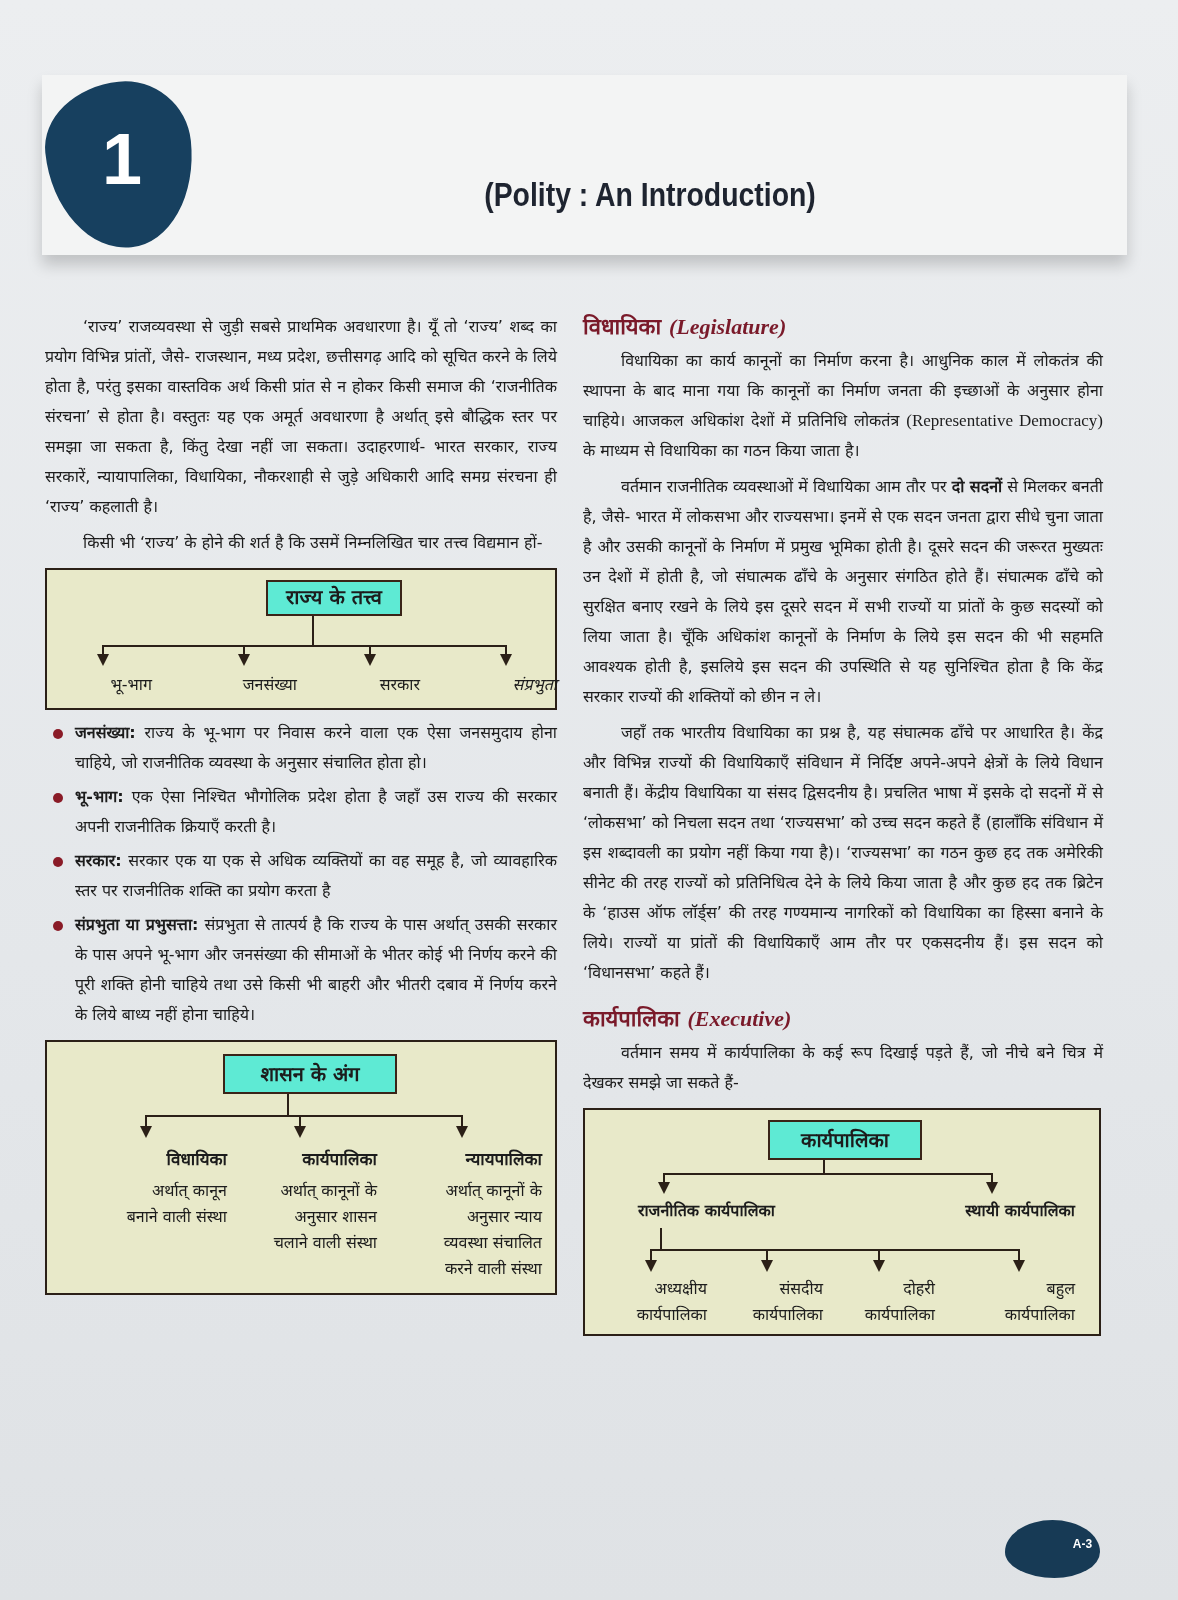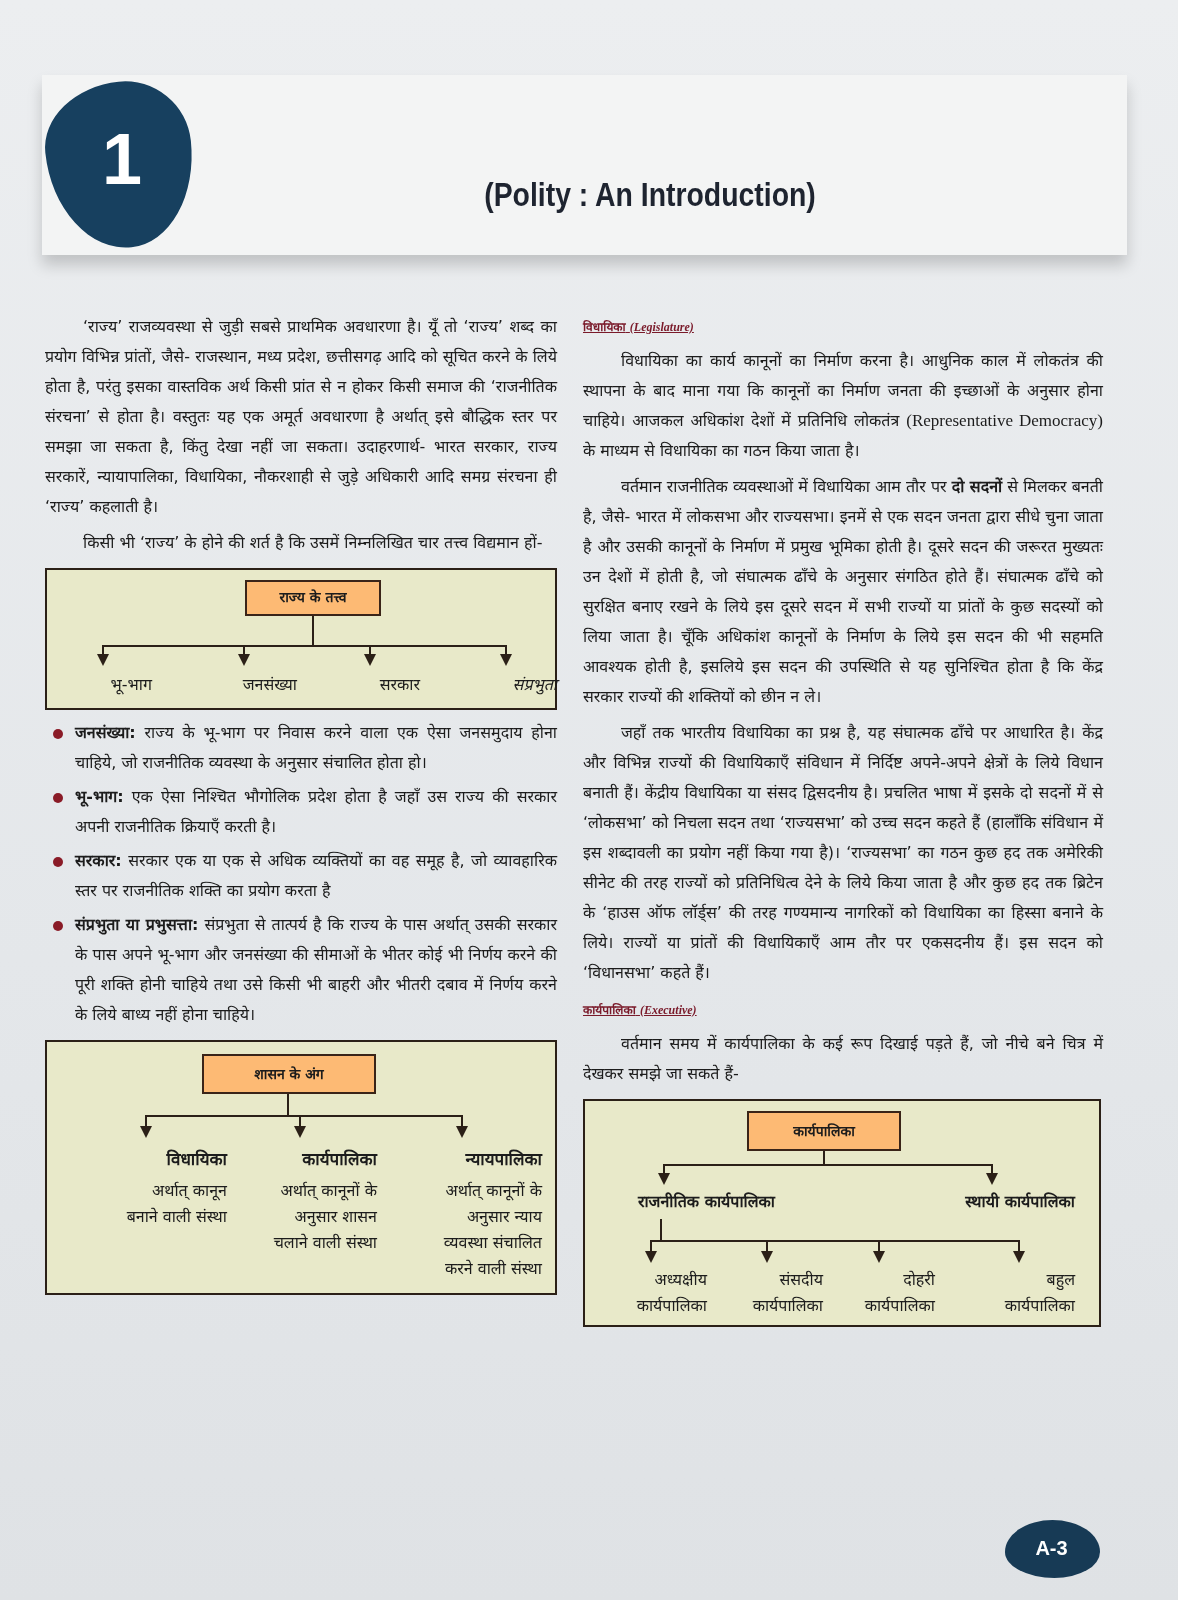--- a/index.html
+++ b/index.html
@@ -40,59 +40,60 @@
     font-family:"Liberation Sans", sans-serif; font-weight:bold;
     font-size:33px; color:#1e2430; transform:scaleX(0.86);
   }
   
   .col { position:absolute; font-size:16px; line-height:30px; }
   .col-left { left:45px; top:312px; width:512px; }
   .col-right { left:583px; top:312px; width:520px; }
   p { margin:0; text-align:justify; }
   .indent { text-indent:38px; }
   .sec-head {
-    color:#7a1a2a; font-weight:bold; font-size:12px; margin:0 0 4px 0;text-decoration:underline;
+    color:#7a1a2a; font-weight:bold; font-size:22px; margin:0 0 4px 0;
   }
   .sec-head .en { font-family:"Liberation Serif", serif; font-style:italic; }
   .sec-head-sans { color:#7a1a2a; font-weight:bold; font-size:18px; margin:14px 0 10px 0; }
   .sec-head-sans .en { font-family:"Liberation Sans", sans-serif; }
   .en-serif { font-family:"Liberation Serif", serif; font-size:17px; }
   b { font-weight:bold; }
   .bullet { position:relative; padding-left:30px; margin-top:4px; text-align:justify; }
   .bullet .dot {
     position:absolute; left:8px; top:11px; width:10px; height:10px;
     border-radius:50%; background:#8a1b27;
   }
   
   .diagram {
     position:relative; background:#e8e9c9;
     border:2px solid #2b2017; box-sizing:border-box; margin:10px 0 8px 0;
   }
   .root-box {
-    position:absolute; background:#fdba74; border:2px solid #3a2418;
-    text-align:center; font-weight:bold; font-size:14px; line-height:30px;
+    position:absolute; background:#5eead4; border:2px solid #3a2418;
+    text-align:center; font-weight:bold; font-size:20px; line-height:30px;
     box-sizing:border-box;
+    margin-left:21px;
   }
   .line { position:absolute; background:#2b2017; }
   .arrow {
     position:absolute; width:0; height:0;
     border-left:6px solid transparent; border-right:6px solid transparent;
     border-top:12px solid #2b2017;
   }
   .node {
     position:absolute; text-align:right; font-size:16px; line-height:26px;
   }
   .node .nh { font-weight:bold; font-size:17px; }
   .page-badge {
     position:absolute; left:1005px; top:1520px; width:95px; height:58px;
     background:#173a55; border-radius:50% 50% 48% 52% / 55% 55% 45% 45%;
   }
   .page-num {
-    position:absolute; left:1004px; top:1537px; width:95px; text-align:center;
-    color:#fff; font-family:"Liberation Sans", sans-serif; font-weight:bold; font-size:20px;
+    position:absolute; left:1035px; top:1537px; width:95px; text-align:center;
+    color:#fff; font-family:"Liberation Sans", sans-serif; font-weight:bold; font-size:12px;
   }
 </style>
 </head>
 <body>
 
 <div class="page">
 
   <div class="header-band"></div>
   <div class="chapter-blob"></div>
   <div class="chapter-num">1</div>
@@ -172,21 +173,21 @@
 
   <div class="col col-right">
     <div class="sec-head">
       <span>विधायिका</span>
       <span class="en">(Legislature)</span>
     </div>
     <p class="indent"><span>विधायिका का कार्य कानूनों का निर्माण करना है। आधुनिक काल में लोकतंत्र की स्थापना के बाद माना गया कि कानूनों का निर्माण जनता की इच्छाओं के अनुसार होना चाहिये। आजकल अधिकांश देशों में प्रतिनिधि लोकतंत्र </span><span class="en-serif">(Representative Democracy)</span><span> के माध्यम से विधायिका का गठन किया जाता है।</span></p>
     <p class="indent" style="margin-top:6px;"><span>वर्तमान राजनीतिक व्यवस्थाओं में विधायिका आम तौर पर </span><b>दो सदनों</b><span> से मिलकर बनती है, जैसे- भारत में लोकसभा और राज्यसभा। इनमें से एक सदन जनता द्वारा सीधे चुना जाता है और उसकी कानूनों के निर्माण में प्रमुख भूमिका होती है। दूसरे सदन की जरूरत मुख्यतः उन देशों में होती है, जो संघात्मक ढाँचे के अनुसार संगठित होते हैं। संघात्मक ढाँचे को सुरक्षित बनाए रखने के लिये इस दूसरे सदन में सभी राज्यों या प्रांतों के कुछ सदस्यों को लिया जाता है। चूँकि अधिकांश कानूनों के निर्माण के लिये इस सदन की भी सहमति आवश्यक होती है, इसलिये इस सदन की उपस्थिति से यह सुनिश्चित होता है कि केंद्र सरकार राज्यों की शक्तियों को छीन न ले।</span></p>
     <p class="indent" style="margin-top:6px;">जहाँ तक भारतीय विधायिका का प्रश्न है, यह संघात्मक ढाँचे पर आधारित है। केंद्र और विभिन्न राज्यों की विधायिकाएँ संविधान में निर्दिष्ट अपने-अपने क्षेत्रों के लिये विधान बनाती हैं। केंद्रीय विधायिका या संसद द्विसदनीय है। प्रचलित भाषा में इसके दो सदनों में से ‘लोकसभा’ को निचला सदन तथा ‘राज्यसभा’ को उच्च सदन कहते हैं (हालाँकि संविधान में इस शब्दावली का प्रयोग नहीं किया गया है)। ‘राज्यसभा’ का गठन कुछ हद तक अमेरिकी सीनेट की तरह राज्यों को प्रतिनिधित्व देने के लिये किया जाता है और कुछ हद तक ब्रिटेन के ‘हाउस ऑफ लॉर्ड्स’ की तरह गण्यमान्य नागरिकों को विधायिका का हिस्सा बनाने के लिये। राज्यों या प्रांतों की विधायिकाएँ आम तौर पर एकसदनीय हैं। इस सदन को ‘विधानसभा’ कहते हैं।</p>
 
-    <div class="sec-head" style="margin-top:7px;">
+    <div class="sec-head" style="margin-top:16px;">
       <span>कार्यपालिका</span>
       <span class="en">(Executive)</span>
     </div>
     <p class="indent">वर्तमान समय में कार्यपालिका के कई रूप दिखाई पड़ते हैं, जो नीचे बने चित्र में देखकर समझे जा सकते हैं-</p>
 
     <div class="diagram" style="height:228px; width:518px;">
       <div class="root-box" style="left:162px; top:10px; width:154px; height:40px; line-height:36px;">कार्यपालिका</div>
       <div class="line" style="left:238px; top:50px; width:2px; height:14px;"></div>
       <div class="line" style="left:78px; top:63px; width:330px; height:2px;"></div>
       <div class="line" style="left:78px; top:63px; width:2px; height:10px;"></div>

